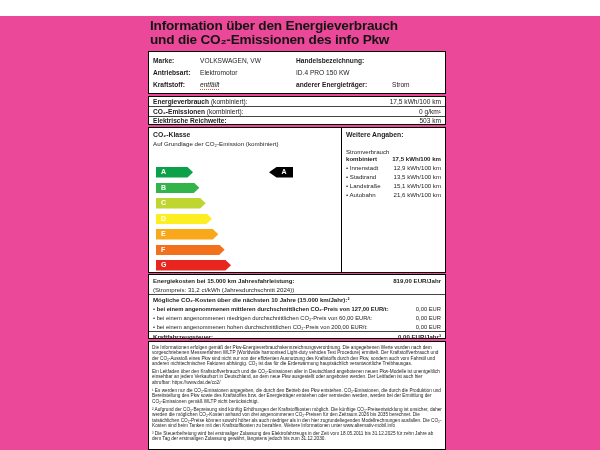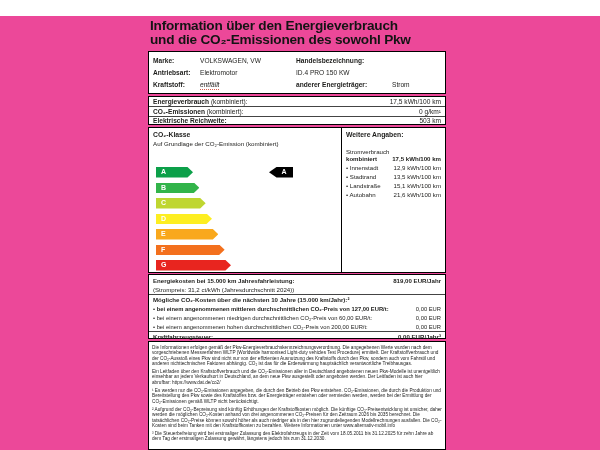--- a/index.html
+++ b/index.html
@@ -48,21 +48,21 @@
           font-size:5.2px;color:#333;}
 </style>
 </head>
 <body>
 
 <div class="canvas">
   <div class="doc">
 
     <h1 class="title">
       <span>Information über den Energieverbrauch</span><br>
-      <span>und die CO₂-Emissionen des sowohl Pkw</span>
+      <span>und die CO₂-Emissionen des info Pkw</span>
     </h1>
 
     <div class="box box1">
       <div class="vgrid">
         <span class="b">Marke:</span>
         <span>VOLKSWAGEN, VW</span>
         <span class="b">Handelsbezeichnung:</span>
         <span></span>
         <span class="b">Antriebsart:</span>
         <span>Elektromotor</span>

